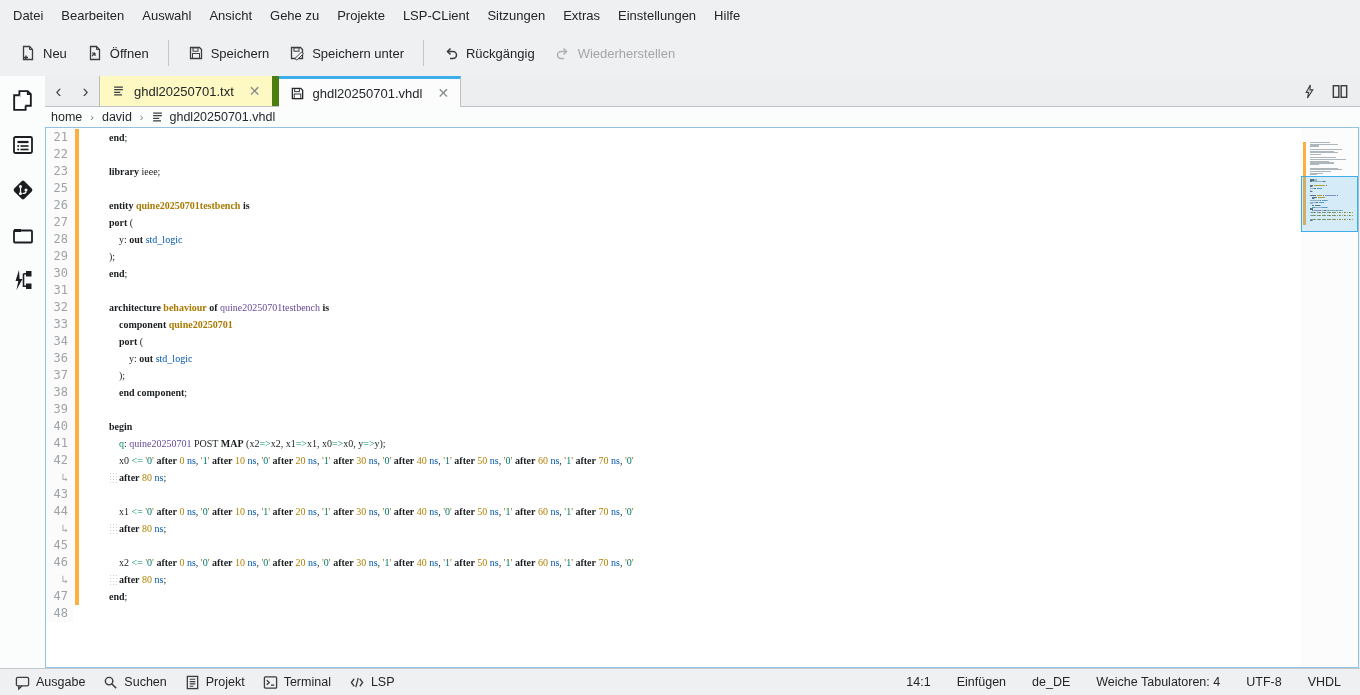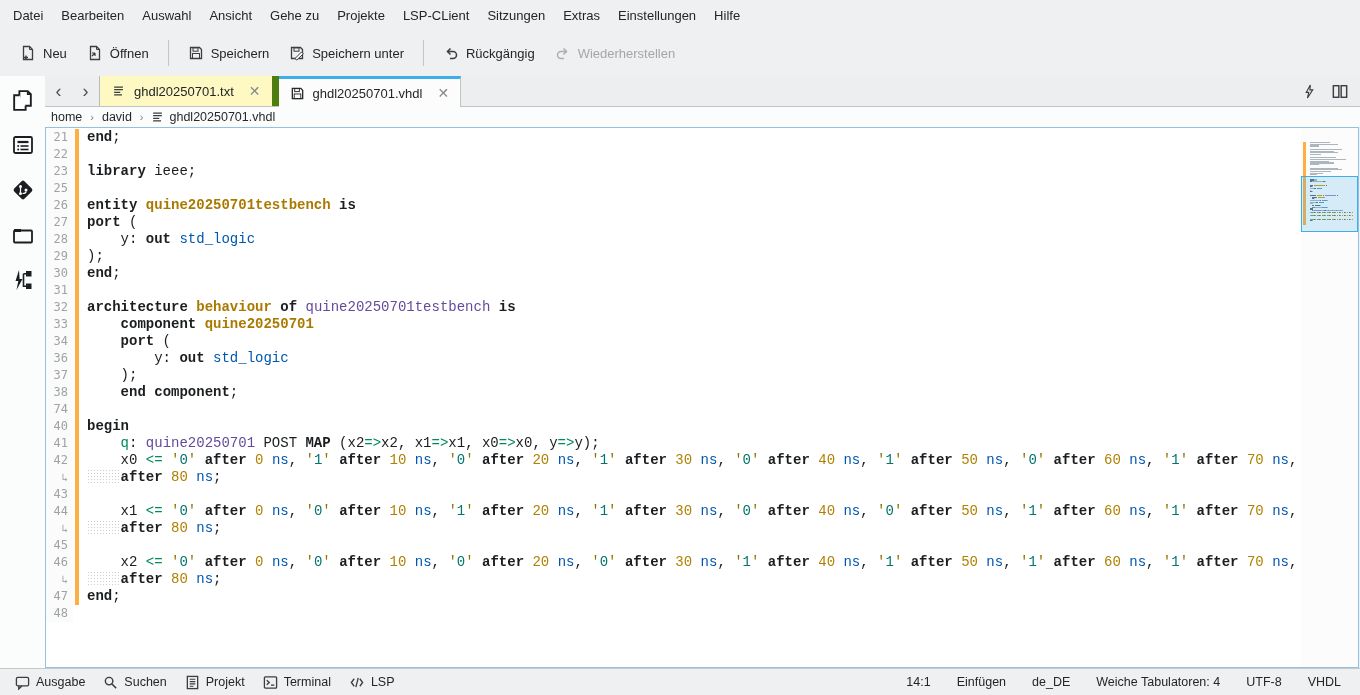--- a/index.html
+++ b/index.html
@@ -43,21 +43,21 @@
   .crumb-file{display:flex;align-items:center;gap:5px}
 
   
   .editor-frame{flex:1;border:1px solid #92c1e2;background:#fff;display:flex;overflow:hidden;margin-right:1px}
   .rows{flex:1;overflow:hidden;padding-top:1px}
   .row{display:flex;height:17px;line-height:17px}
   .ln{width:27px;flex:0 0 27px;text-align:right;color:#9da3a7;font-family:"DejaVu Sans Mono",monospace;font-size:12px;padding-right:5px;background:#fbfbfb}
   .ln.wrap{font-size:11px;color:#a4aaae}
   .bar{width:4px;flex:0 0 4px;margin-left:2px}
   .bar.on{background:#fbb040}
-  .txt{font-family:Liberation Mono, monospace;font-size:14px;white-space:pre;color:#1b1e20;padding-left:8px}
+  .txt{font-family:Liberation Serif, serif;font-size:10px;white-space:pre;color:#1b1e20;padding-left:30px}
   .tk-k{font-weight:bold;color:#1b1e20}
   .tk-n{font-weight:bold;color:#aa7a00}
   .tk-p{color:#644a9b}
   .tk-t{color:#0057ae}
   .tk-g{color:#008a5e}
   .tk-d{color:#b08000}
   .tk-q{color:#8d7500}
   .tk-b{color:#00756b}
   .tk-f{color:transparent;background-image:radial-gradient(#cdd0d2 1px,transparent 1px);background-size:3px 3px;background-position:0 3px}
 
@@ -326,21 +326,21 @@
             <div class="ln">37</div>
             <div class="bar on"></div>
             <div class="txt"><span class="">    );</span></div>
           </div>
           <div class="row">
             <div class="ln">38</div>
             <div class="bar on"></div>
             <div class="txt"><span class="">    </span><span class="tk-k">end</span><span class=""> </span><span class="tk-k">component</span><span class="">;</span></div>
           </div>
           <div class="row">
-            <div class="ln">74</div>
+            <div class="ln">39</div>
             <div class="bar on"></div>
           </div>
           <div class="row">
             <div class="ln">40</div>
             <div class="bar on"></div>
             <div class="txt"><span class="tk-k">begin</span></div>
           </div>
           <div class="row">
             <div class="ln">41</div>
             <div class="bar on"></div>

